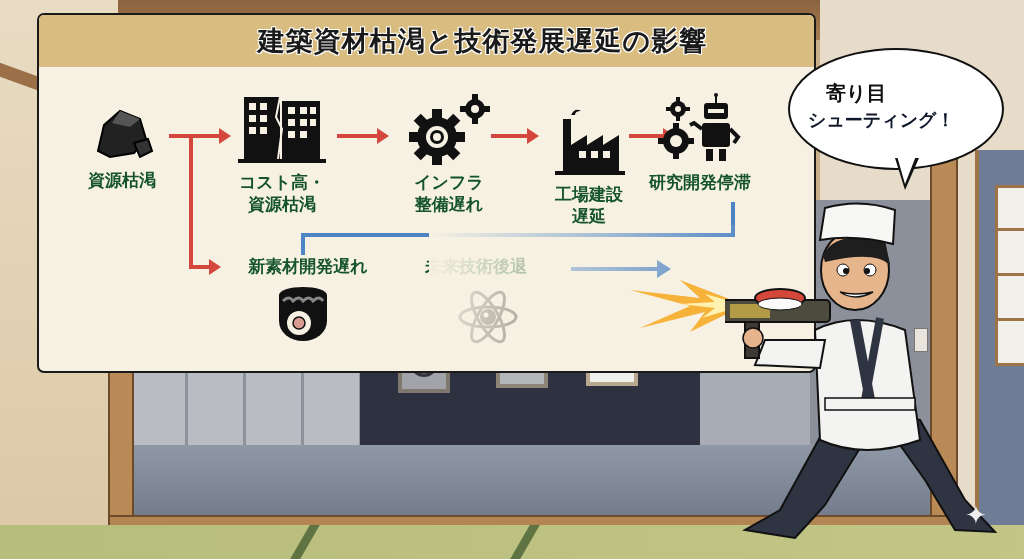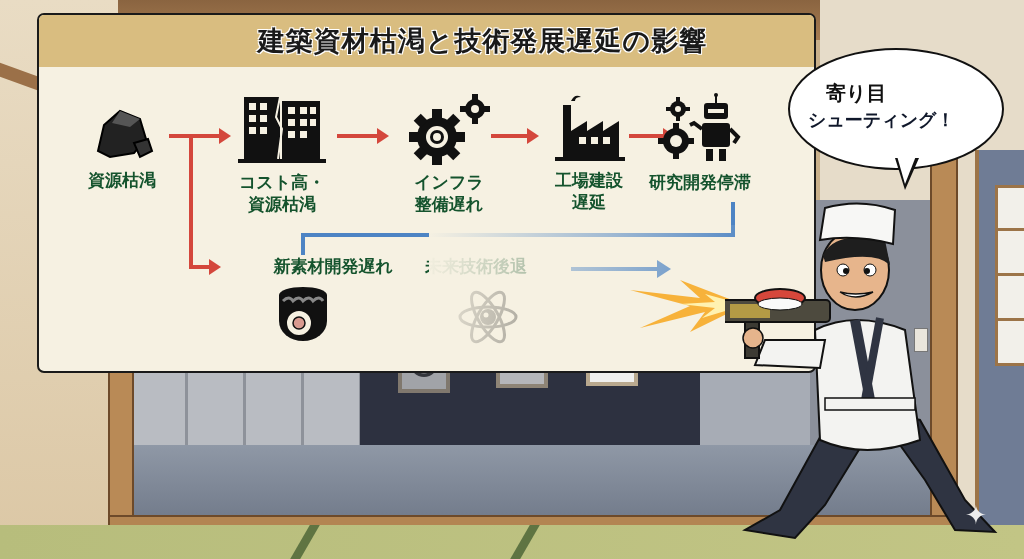--- a/index.html
+++ b/index.html
@@ -164,21 +164,21 @@
         </g>
         <circle r="4" fill="#f6f1e2"></circle>
       </g>
     </svg>
     <span>インフラ</span><br>
     <span>整備遅れ</span>
   </div>
 
   <div class="arrow-red" style="left:452px;top:119px;width:38px;"></div>
 
-  <div class="node" style="left:500px;top:76px;width:100px;">
+  <div class="node" style="left:500px;top:90px;width:100px;">
     <svg class="icon" width="80" height="72" viewBox="0 0 80 72">
       <path d="M22,10 q4,-8 10,-4 q-6,0 -6,4" fill="#111"></path>
       <rect x="14" y="14" width="8" height="52" fill="#111"></rect>
       <polygon points="22,66 22,40 38,30 38,40 54,30 54,40 70,30 70,66" fill="#111"></polygon>
       <rect x="30" y="46" width="7" height="7" fill="#f6f1e2"></rect>
       <rect x="42" y="46" width="7" height="7" fill="#f6f1e2"></rect>
       <rect x="54" y="46" width="7" height="7" fill="#f6f1e2"></rect>
       <rect x="6" y="66" width="70" height="4" fill="#111"></rect>
     </svg>
     <span>工場建設</span><br>
@@ -215,21 +215,21 @@
       <rect x="52" y="56" width="7" height="12" fill="#111"></rect>
         <rect x="65" y="56" width="7" height="12" fill="#111"></rect>
     </svg>
     <span>研究開発停滞</span>
   </div>
 
   <div class="blue-line" style="left:692px;top:187px;width:4px;height:34px;"></div>
   <div class="blue-line" style="left:262px;top:218px;width:434px;height:4px;"></div>
   <div class="blue-line" style="left:262px;top:218px;width:4px;height:22px;"></div>
 
-  <div class="node" style="left:184px;top:240px;width:170px;text-align:right;">
+  <div class="node" style="left:184px;top:240px;width:170px;text-align:center;">
     <span>新素材開発遅れ</span>
     <svg class="icon" width="60" height="58" viewBox="0 0 60 58" style="margin:8px 0 0 50px;">
       <ellipse cx="30" cy="36" rx="24" ry="20" fill="#111"></ellipse>
       <rect x="6" y="10" width="48" height="26" fill="#111"></rect>
       <ellipse cx="30" cy="10" rx="24" ry="8" fill="#111"></ellipse>
       <path d="M10,16 q6,-6 10,0 q6,-6 10,0 q6,-6 10,0 q6,-6 10,0" stroke="#888" stroke-width="3" fill="none"></path>
       <circle cx="26" cy="38" r="13" fill="#f6f1e2" stroke="#111" stroke-width="2"></circle>
       <circle cx="26" cy="38" r="6" fill="#d99a90" stroke="#111" stroke-width="1.5"></circle>
     </svg>
   </div>

